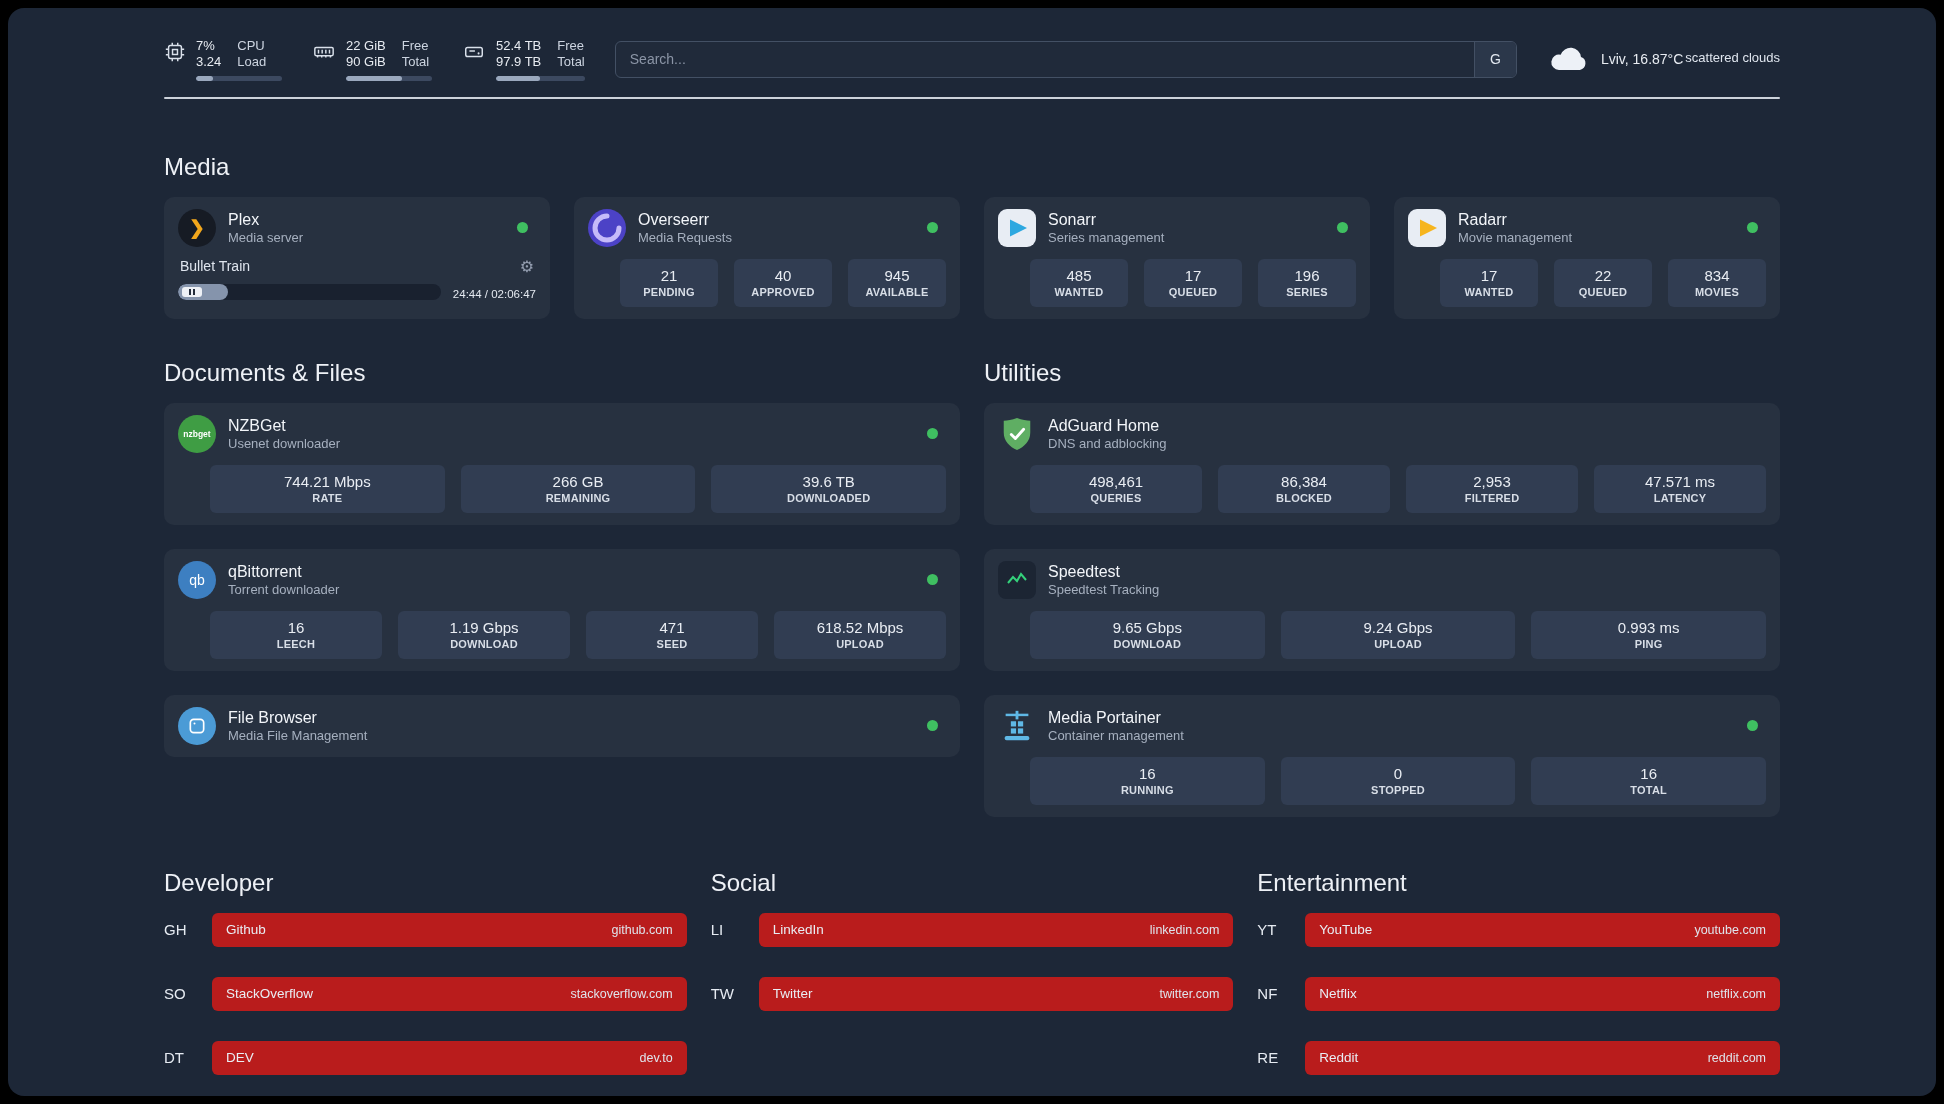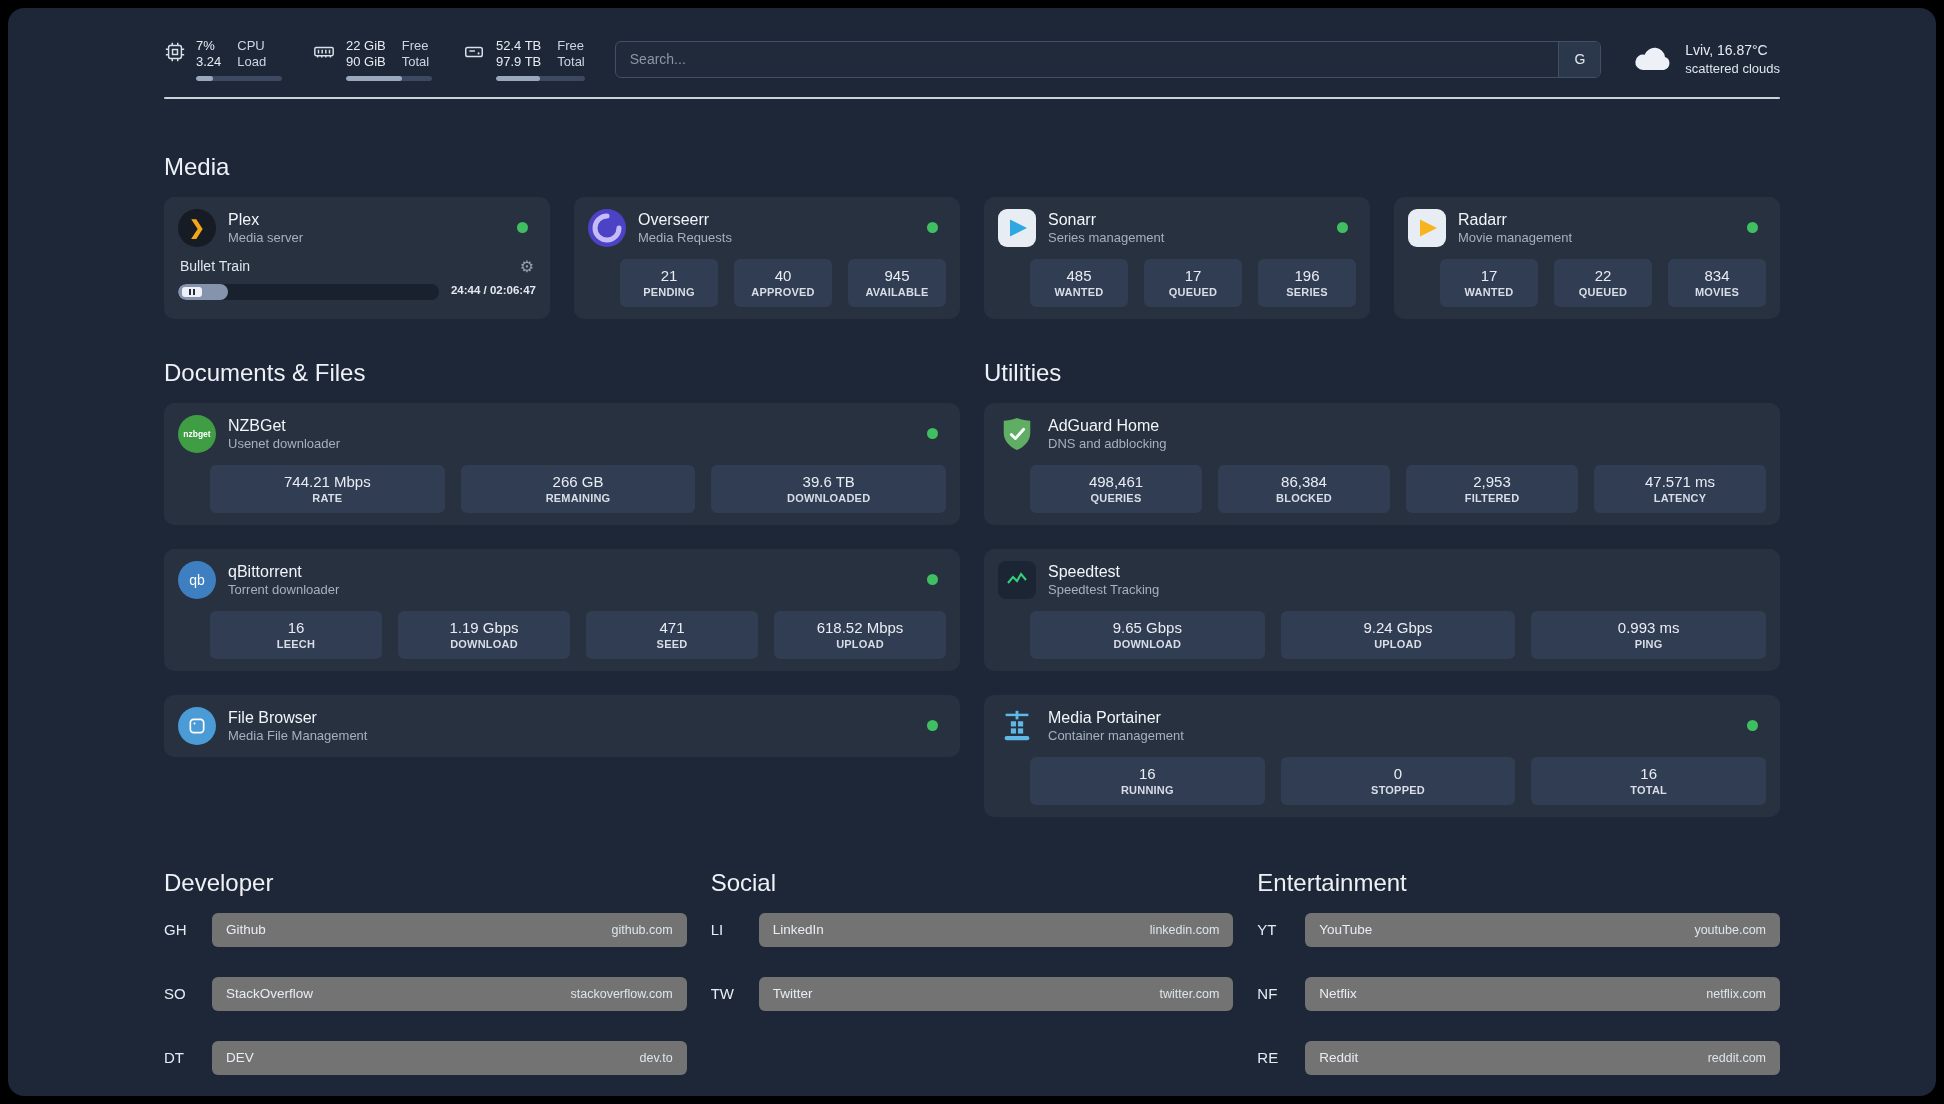--- a/index.html
+++ b/index.html
@@ -20,21 +20,21 @@
   .sys-col.labels { color:#ccd4e0; }
   .sys-bar { height:5px; border-radius:3px; background:#3c4burn; background:#3c4960; overflow:hidden; }
   .sys-bar-fill { height:100%; background:#9aa8bd; border-radius:3px; }
 
   .searchbar { flex:1; display:flex; align-items:stretch; height:37px; background:#202a3a; border:1px solid #435064; border-radius:6px; overflow:hidden; }
   .searchbar input { flex:1; background:transparent; border:0; outline:0; color:#dfe5ee; font-size:14px; padding:0 14px; font-family:inherit; }
   .searchbar input::placeholder { color:#8b95a6; }
   .search-btn { width:42px; border:0; border-left:1px solid #435064; background:#2b374a; color:#e2e8f0; font-size:14px; cursor:pointer; font-family:inherit; }
 
   .weather { display:flex; align-items:center; gap:12px; }
-  .weather-text { display:flex; flex-direction:column; gap:2px; font-size:14px; line-height:1.3; }
+  .weather-text { display:flex; flex-direction:row; gap:2px; font-size:14px; line-height:1.3; }
   .weather-cond { color:#dfe5ee; font-size:13px; }
 
   .divider { margin-top:16px; height:2px; background:#ccd2da; border-radius:2px; }
 
   
   .section-title { font-size:24px; font-weight:500; color:#eef1f6; }
   .media-section { margin-top:54px; }
   .media-grid { display:grid; grid-template-columns:repeat(4,1fr); gap:24px; margin-top:16px; }
 
   .card { background:#273140; border-radius:10px; padding:12px 14px; }
@@ -47,21 +47,21 @@
 
   .stats-row { display:flex; gap:16px; margin-top:12px;padding-left:32px; }
   .stat-tile { flex:1; background:#313d52; border-radius:6px; text-align:center; padding:8px 4px 9px; }
   .stat-value { font-size:15px; color:#e9edf3; }
   .stat-label { font-size:11px; font-weight:700; color:#d8dee7; margin-top:2px; letter-spacing:.2px; }
 
   
   .player { margin-top:10px; }
   .player-top { display:flex; align-items:center; justify-content:space-between; font-size:14px; color:#dfe5ee; padding:0 2px; }
   .gear { color:#939daf; font-size:16px; cursor:pointer; }
-  .player-bottom { display:flex; align-items:flex-start; gap:12px; margin-top:8px;font-weight:bold; }
+  .player-bottom { display:flex; align-items:flex-end; gap:12px; margin-top:8px; }
   .player-bar { flex:1; height:16px; border-radius:8px; background:#19212f; position:relative; overflow:hidden; cursor:pointer; }
   .player-fill { position:absolute; left:0; top:0; bottom:0; background:#8594ac; border-radius:8px; }
   .pause-pill { position:absolute; left:4px; top:3px; width:20px; height:10px; border-radius:3px; background:#eef1f6; display:flex; align-items:center; justify-content:center; gap:2px; cursor:pointer; }
   .pause-pill i { display:block; width:2px; height:6px; background:#232c3a; }
   .player-time { font-size:11.5px; color:#e4e9f0; white-space:nowrap; }
 
   
   .mid-grid { display:grid; grid-template-columns:1fr 1fr; gap:24px; margin-top:40px; align-items:start; }
   .col-cards { display:flex; flex-direction:column; gap:24px; margin-top:16px; }
 
@@ -70,21 +70,21 @@
   .icon-qb { background:#3d7fc1; color:#fff; font-weight:400; font-size:14px; }
   .icon-nzbget { background:#3f9d44; color:#fff; font-size:8.5px; font-weight:700; }
   .icon-fb { background:#4b9bd6; }
   .icon-speedtest { background:#1c2533; border-radius:8px; }
 
   
   .bottom-grid { display:grid; grid-template-columns:1fr 1fr 1fr; gap:24px; margin-top:52px; padding-bottom:30px; }
   .bm-list { display:flex; flex-direction:column; gap:30px; margin-top:16px;justify-content:space-between; }
   .bm-row { display:flex; align-items:center; }
   .bm-abbr { width:48px; font-size:15px; color:#e6ebf2; }
-  .bm-pill { flex:1; display:flex; justify-content:space-between; align-items:center; background:#737373; border-radius:6px; height:34px; padding:0 14px; cursor:pointer; }
+  .bm-pill { flex:1; display:flex; justify-content:space-between; align-items:center; background:#b91c1c; border-radius:6px; height:34px; padding:0 14px; cursor:pointer; }
   .bm-name { color:#e9edf3; font-size:13.5px; }
   .bm-url { color:#dfe4ec; font-size:12.5px; }
 </style>
 </head>
 <body>
 
 <div class="page">
 <div class="content">
 
   <header class="topbar">

